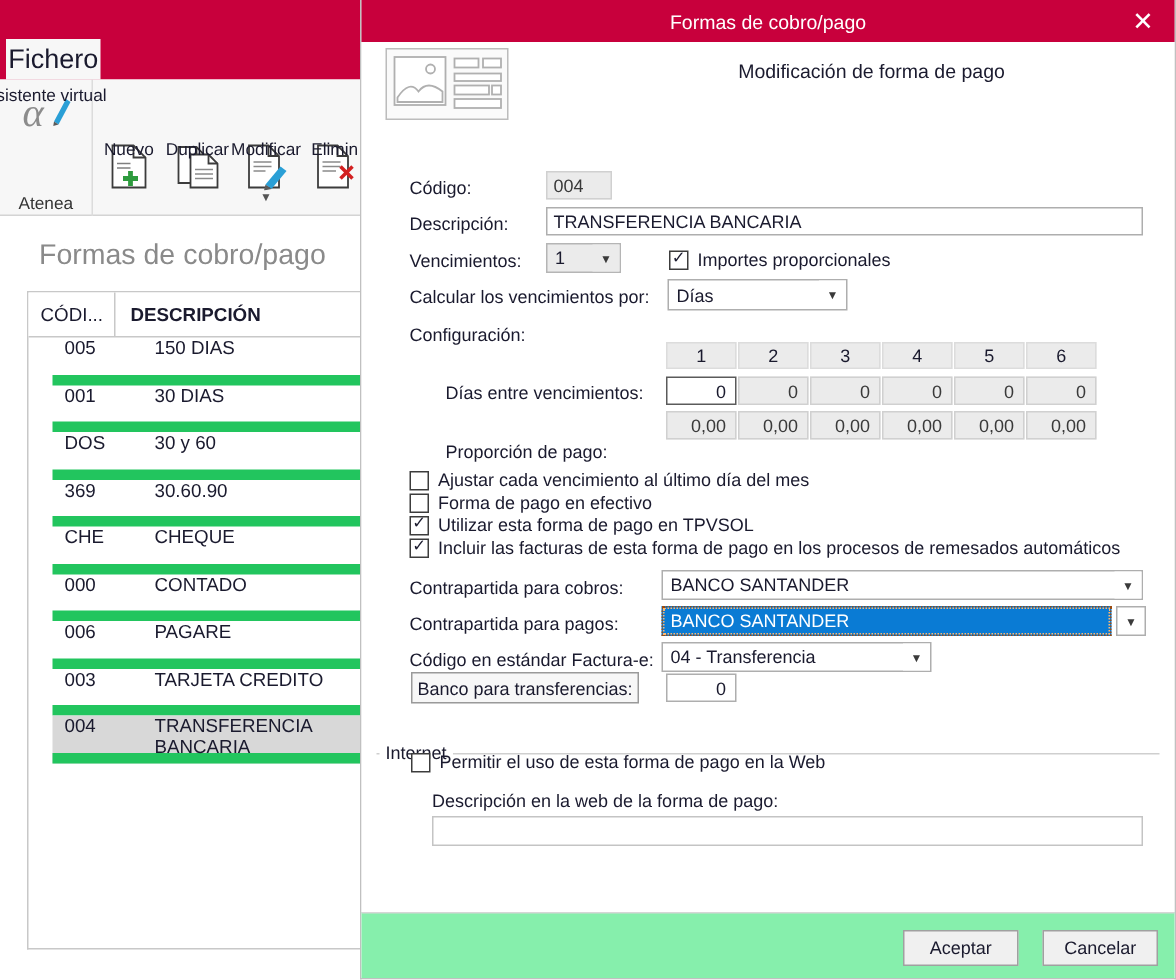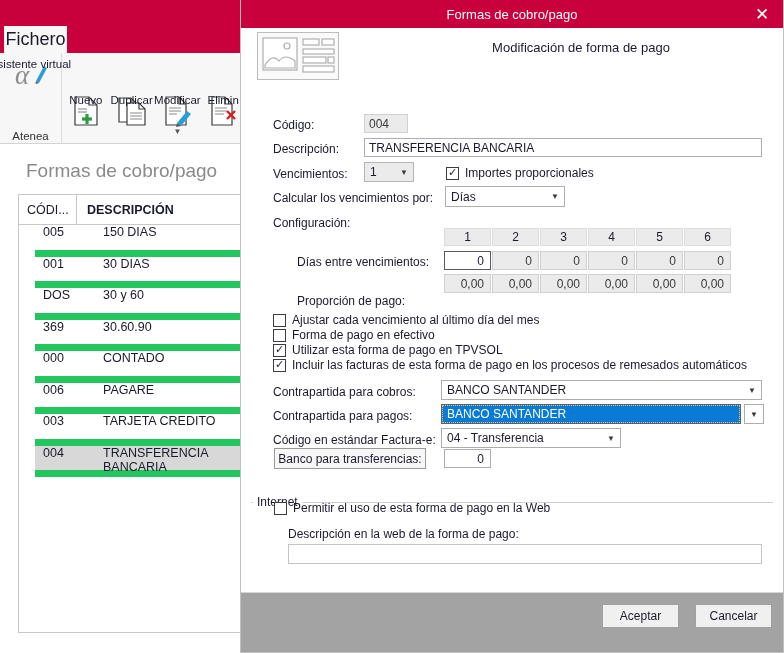--- a/index.html
+++ b/index.html
@@ -175,22 +175,22 @@
   .group-internet {
     position: absolute; left: 10px; top: 474px; width: 522px; height: 92px;
     border-top: 1px solid #cfcfcf;
   }
   .group-internet-lbl {
     position: absolute; left: 2px; top: -8px; background: #ffffff;
     padding: 0 4px; font-size: 12px; color: #1a1a2e;
   }
 
   .dlg-footer {
-    position: absolute; left: 0; bottom: 0; width: 542px; height: 60px;
-    background: #a3a3a3; border-top: 1px solid #d6d6d6;
+    position: absolute; left: 0; bottom: 0; width: 542px; height: 44px;
+    background: #86efac; border-top: 1px solid #d6d6d6;
   }
   .btn-dlg {
     position: absolute; top: 11px; width: 77px; height: 24px;
     border: 1px solid #a0a0a0; background: #f0f0f0;
     display: flex; align-items: center; justify-content: center;
     font-size: 12px; cursor: pointer;
   }
 </style>
 </head>
 <body>
@@ -317,20 +317,24 @@
         <div class="c1">001</div>
         <div class="c2">30 DIAS</div>
       </div>
       <div class="grid-row">
         <div class="c1">DOS</div>
         <div class="c2">30 y 60</div>
       </div>
       <div class="grid-row">
         <div class="c1">369</div>
         <div class="c2">30.60.90</div>
+      </div>
+      <div class="grid-row">
+        <div class="c1">CHE</div>
+        <div class="c2">CHEQUE</div>
       </div>
       <div class="grid-row">
         <div class="c1">000</div>
         <div class="c2">CONTADO</div>
       </div>
       <div class="grid-row">
         <div class="c1">006</div>
         <div class="c2">PAGARE</div>
       </div>
       <div class="grid-row">

